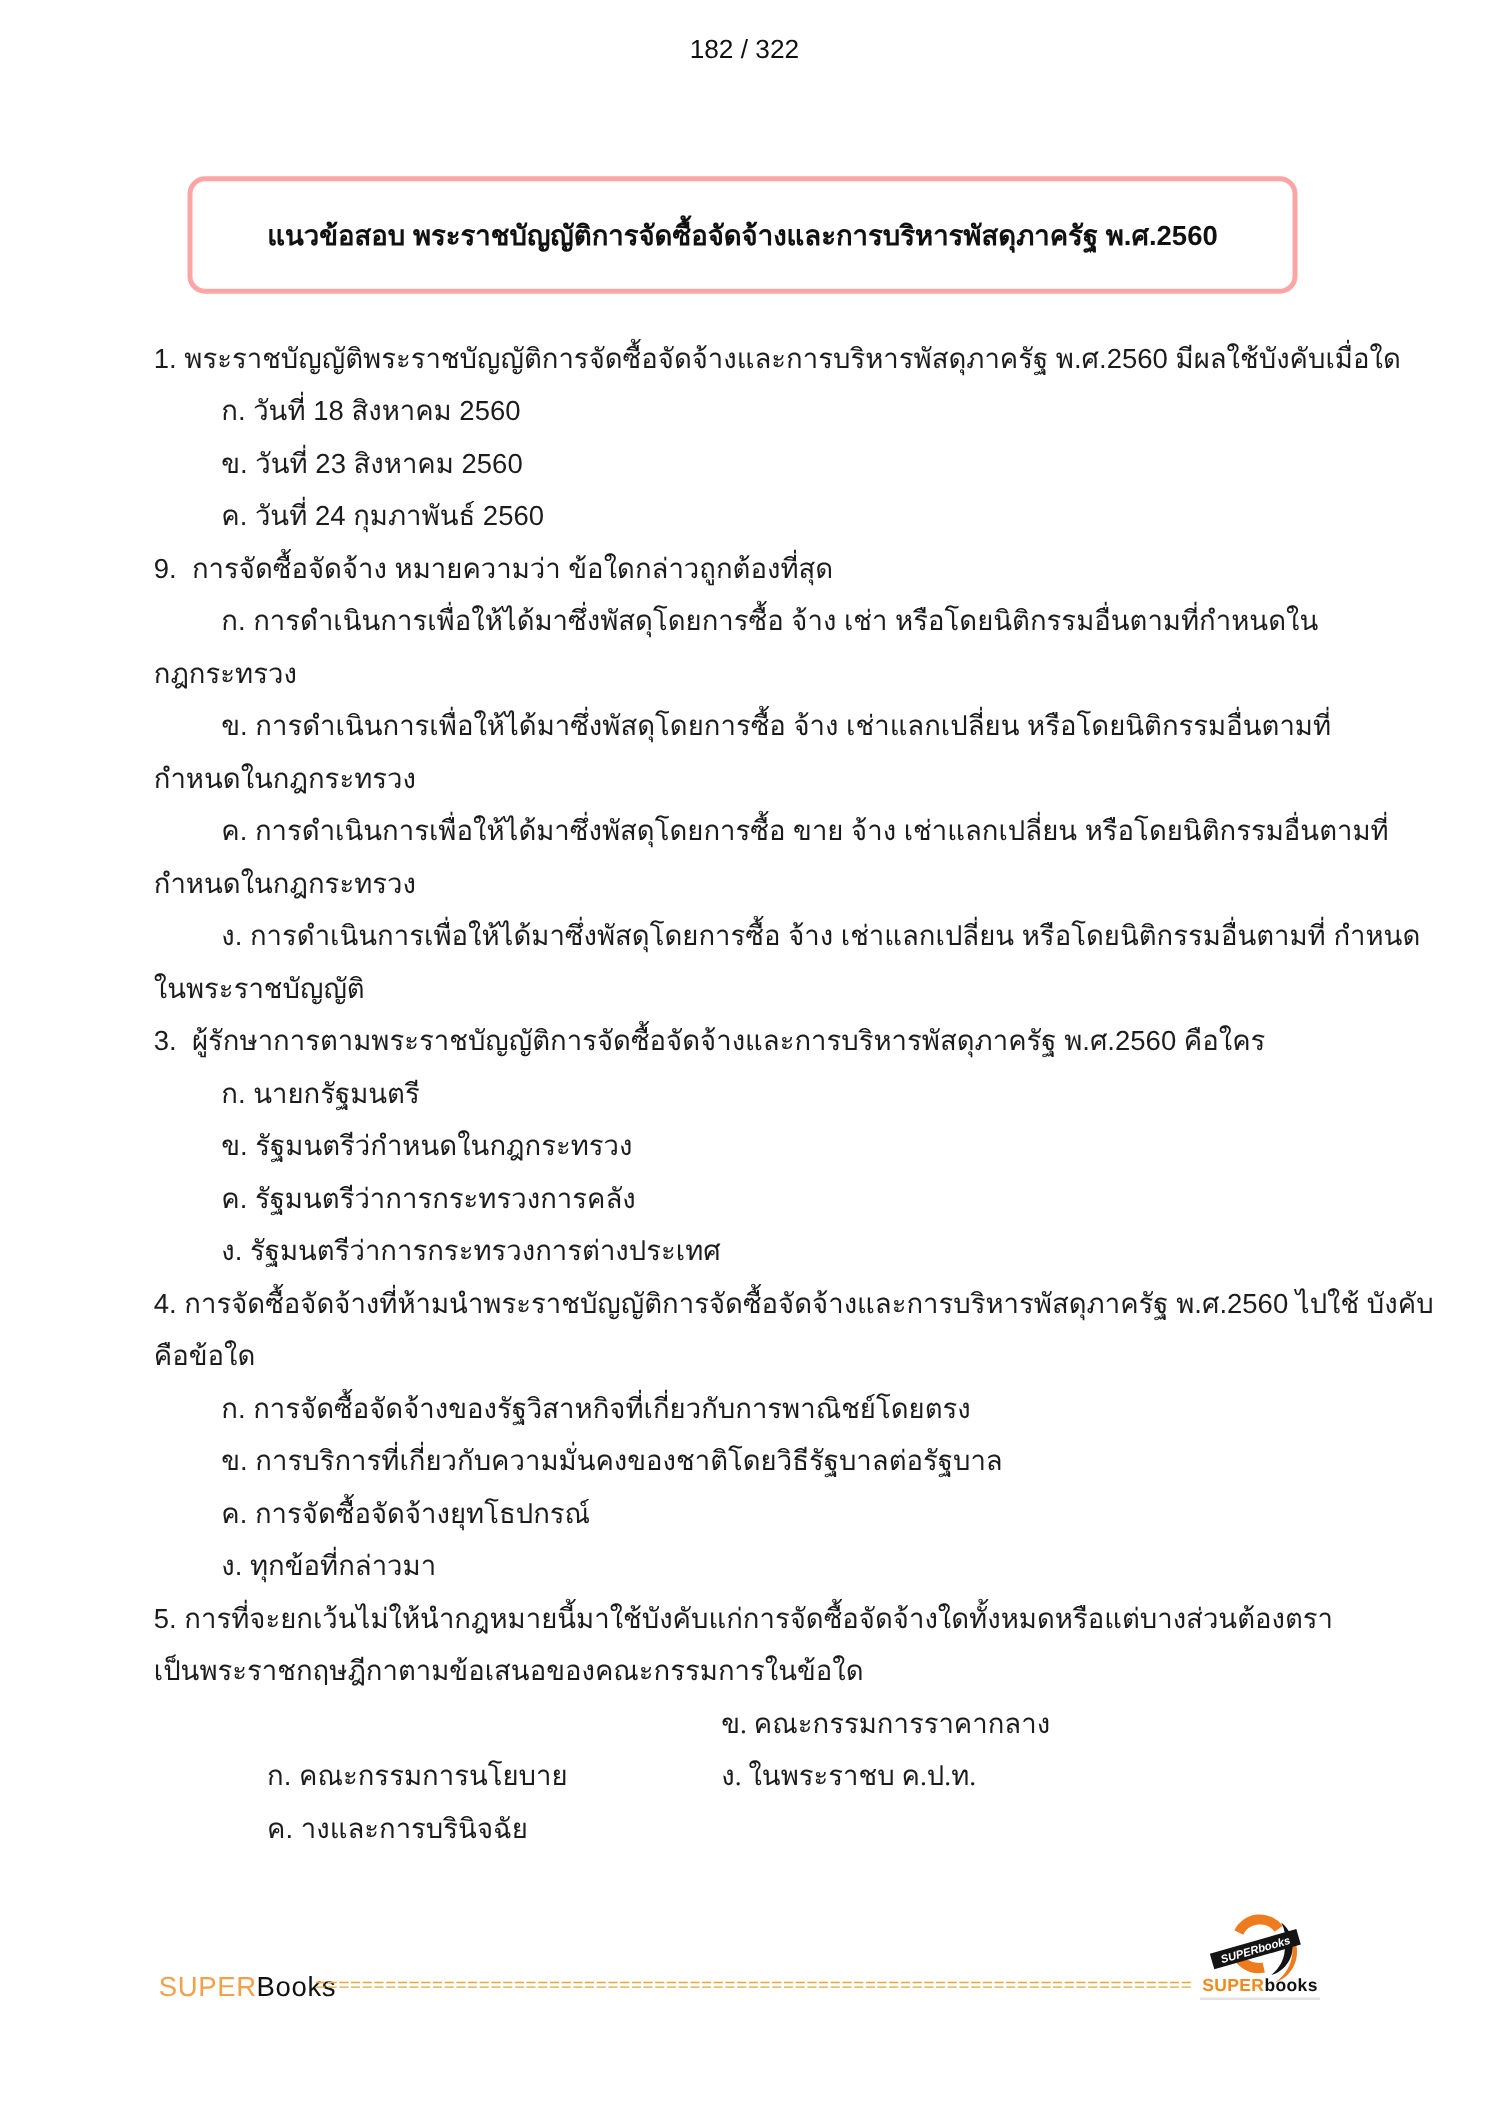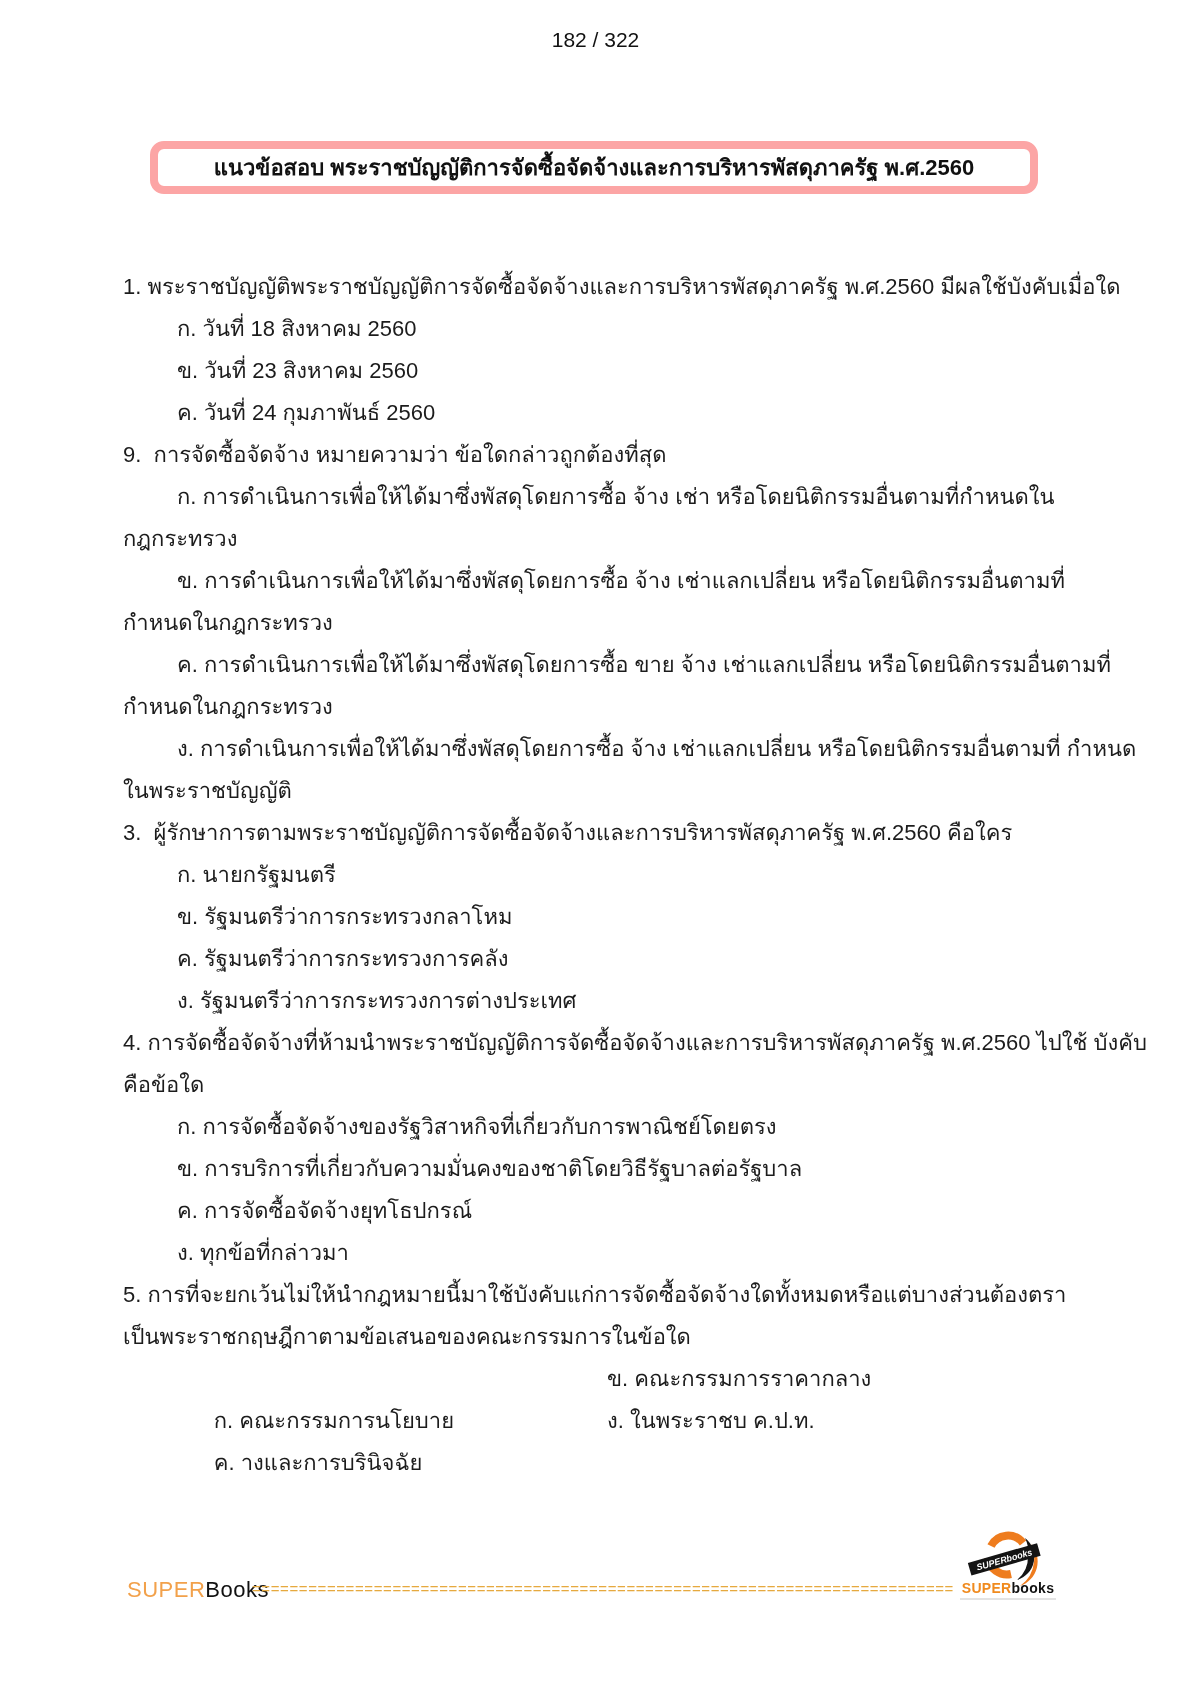--- a/index.html
+++ b/index.html
@@ -9,38 +9,38 @@
     background:#ffffff;
     font-family:"Liberation Sans", sans-serif;
     color:#1c1c1c;
     overflow:hidden;
   }
   .page-number{
     position:absolute;top:28px;left:0;width:100%;
     text-align:center;font-size:21px;color:#111;
   }
   .title-box{
-    position:absolute;left:150px;top:141px;width:888px;height:53px;
-    border:8px solid #fca5a5;border-radius:14px;
+    position:absolute;left:150px;top:141px;width:888px;height:94px;
+    border:4px solid #fca5a5;border-radius:14px;
     display:flex;align-items:center;justify-content:center;
     box-sizing:border-box;background:#fff;
   }
   .title-box .title-text{
     font-size:22px;font-weight:bold;color:#111;text-align:center;
     white-space:pre-wrap;
   }
   .content{
     position:absolute;left:123px;top:266px;width:960px;
   }
   .line{
     position:relative;height:42px;line-height:42px;
     font-size:22px;white-space:pre;color:#1c1c1c;
   }
   .line.c{padding-left:54px;}
-  .line .col2{position:absolute;left:484px;top:0;}
+  .line .col2{position:absolute;left:454px;top:0;font-family:Liberation Serif, serif;}
   .brand{
     position:absolute;left:127px;top:1577px;font-size:22px;letter-spacing:0.5px;
   }
   .brand .super{color:#F2A14B;}
   .brand .books{color:#111;}
   .divider{
     position:absolute;left:252px;top:1577px;width:716px;height:24px;
     overflow:hidden;color:#E6A93F;font-size:15px;line-height:24px;
     letter-spacing:0.6px;white-space:nowrap;
   }
@@ -76,21 +76,21 @@
     <div class="line">กฎกระทรวง</div>
     <div class="line c">ข. การดำเนินการเพื่อให้ได้มาซึ่งพัสดุโดยการซื้อ จ้าง เช่าแลกเปลี่ยน หรือโดยนิติกรรมอื่นตามที่</div>
     <div class="line">กำหนดในกฎกระทรวง</div>
     <div class="line c">ค. การดำเนินการเพื่อให้ได้มาซึ่งพัสดุโดยการซื้อ ขาย จ้าง เช่าแลกเปลี่ยน หรือโดยนิติกรรมอื่นตามที่</div>
     <div class="line">กำหนดในกฎกระทรวง</div>
     <div class="line c">ง. การดำเนินการเพื่อให้ได้มาซึ่งพัสดุโดยการซื้อ จ้าง เช่าแลกเปลี่ยน หรือโดยนิติกรรมอื่นตามที่ กำหนด</div>
     <div class="line">ในพระราชบัญญัติ</div>
 
     <div class="line q">3.  ผู้รักษาการตามพระราชบัญญัติการจัดซื้อจัดจ้างและการบริหารพัสดุภาครัฐ พ.ศ.2560 คือใคร</div>
     <div class="line c">ก. นายกรัฐมนตรี</div>
-    <div class="line c">ข. รัฐมนตรีว่าการกระทรวงกลาโหม</div>
+    <div class="line c">ข. รัฐมนตรีว่กำหนดในกฎกระทรวง</div>
     <div class="line c">ค. รัฐมนตรีว่าการกระทรวงการคลัง</div>
     <div class="line c">ง. รัฐมนตรีว่าการกระทรวงการต่างประเทศ</div>
 
     <div class="line q">4. การจัดซื้อจัดจ้างที่ห้ามนำพระราชบัญญัติการจัดซื้อจัดจ้างและการบริหารพัสดุภาครัฐ พ.ศ.2560 ไปใช้ บังคับ</div>
     <div class="line q">คือข้อใด</div>
     <div class="line c">ก. การจัดซื้อจัดจ้างของรัฐวิสาหกิจที่เกี่ยวกับการพาณิชย์โดยตรง</div>
     <div class="line c">ข. การบริการที่เกี่ยวกับความมั่นคงของชาติโดยวิธีรัฐบาลต่อรัฐบาล</div>
     <div class="line c">ค. การจัดซื้อจัดจ้างยุทโธปกรณ์</div>
     <div class="line c">ง. ทุกข้อที่กล่าวมา</div>
 

